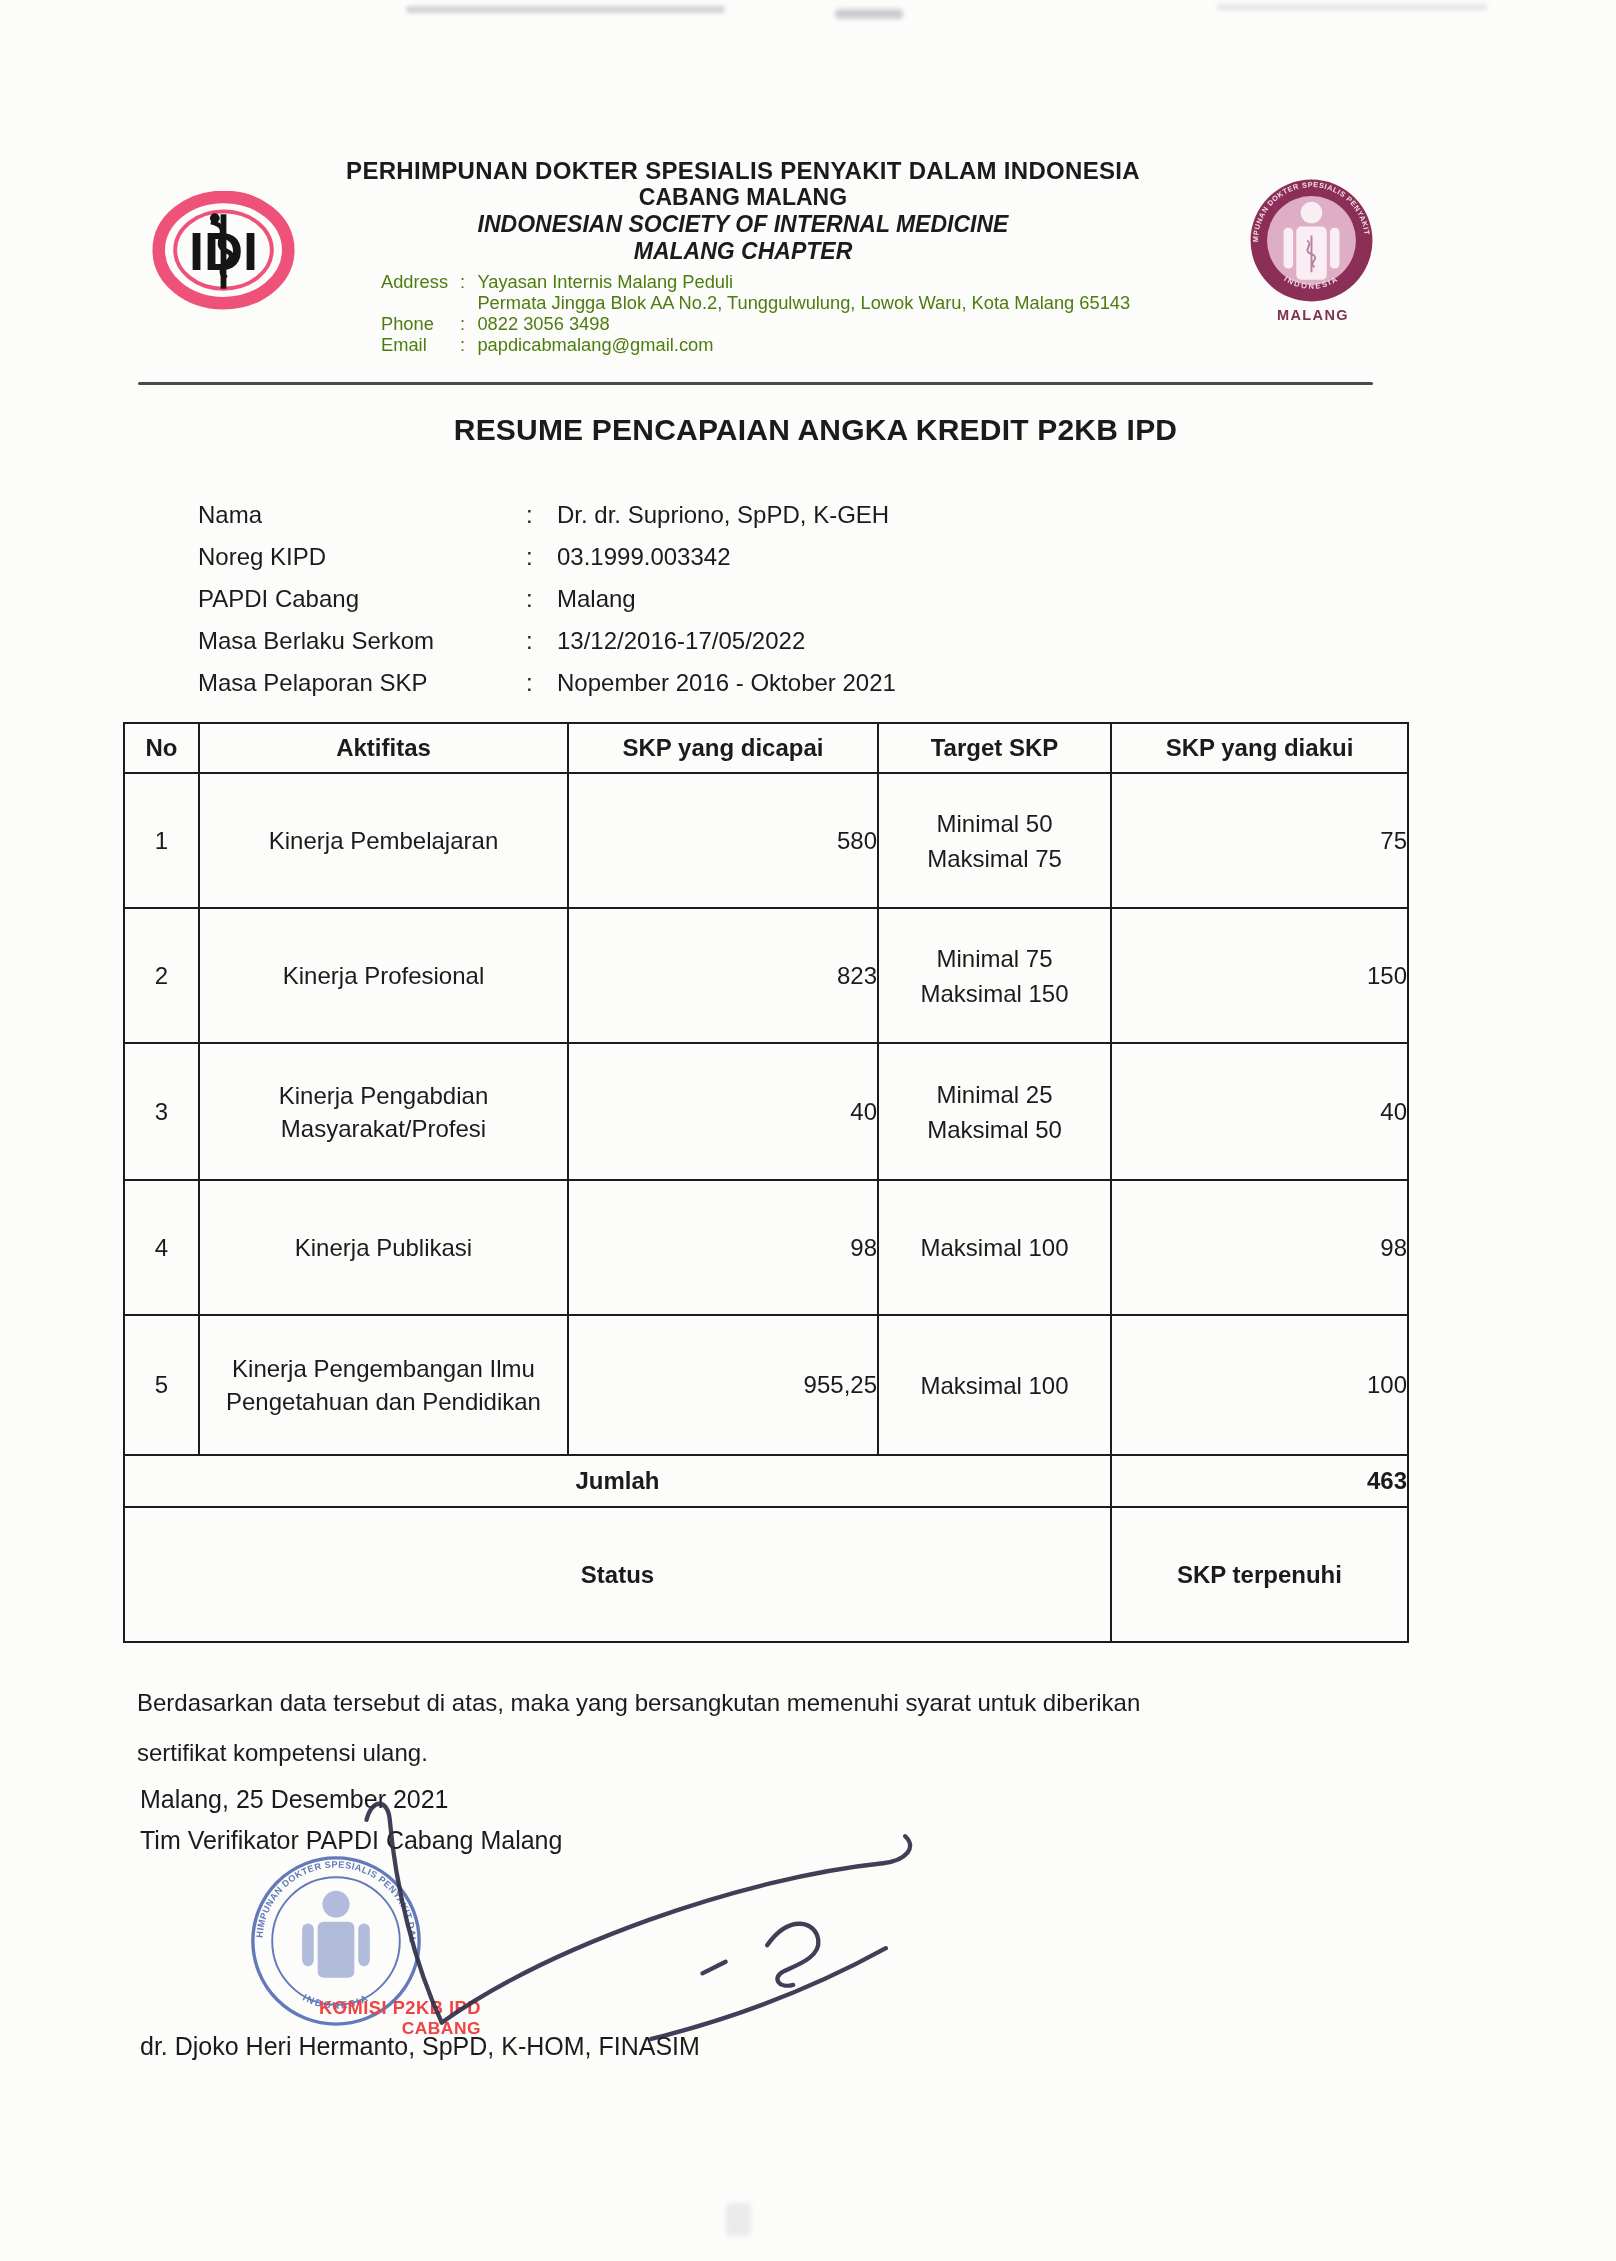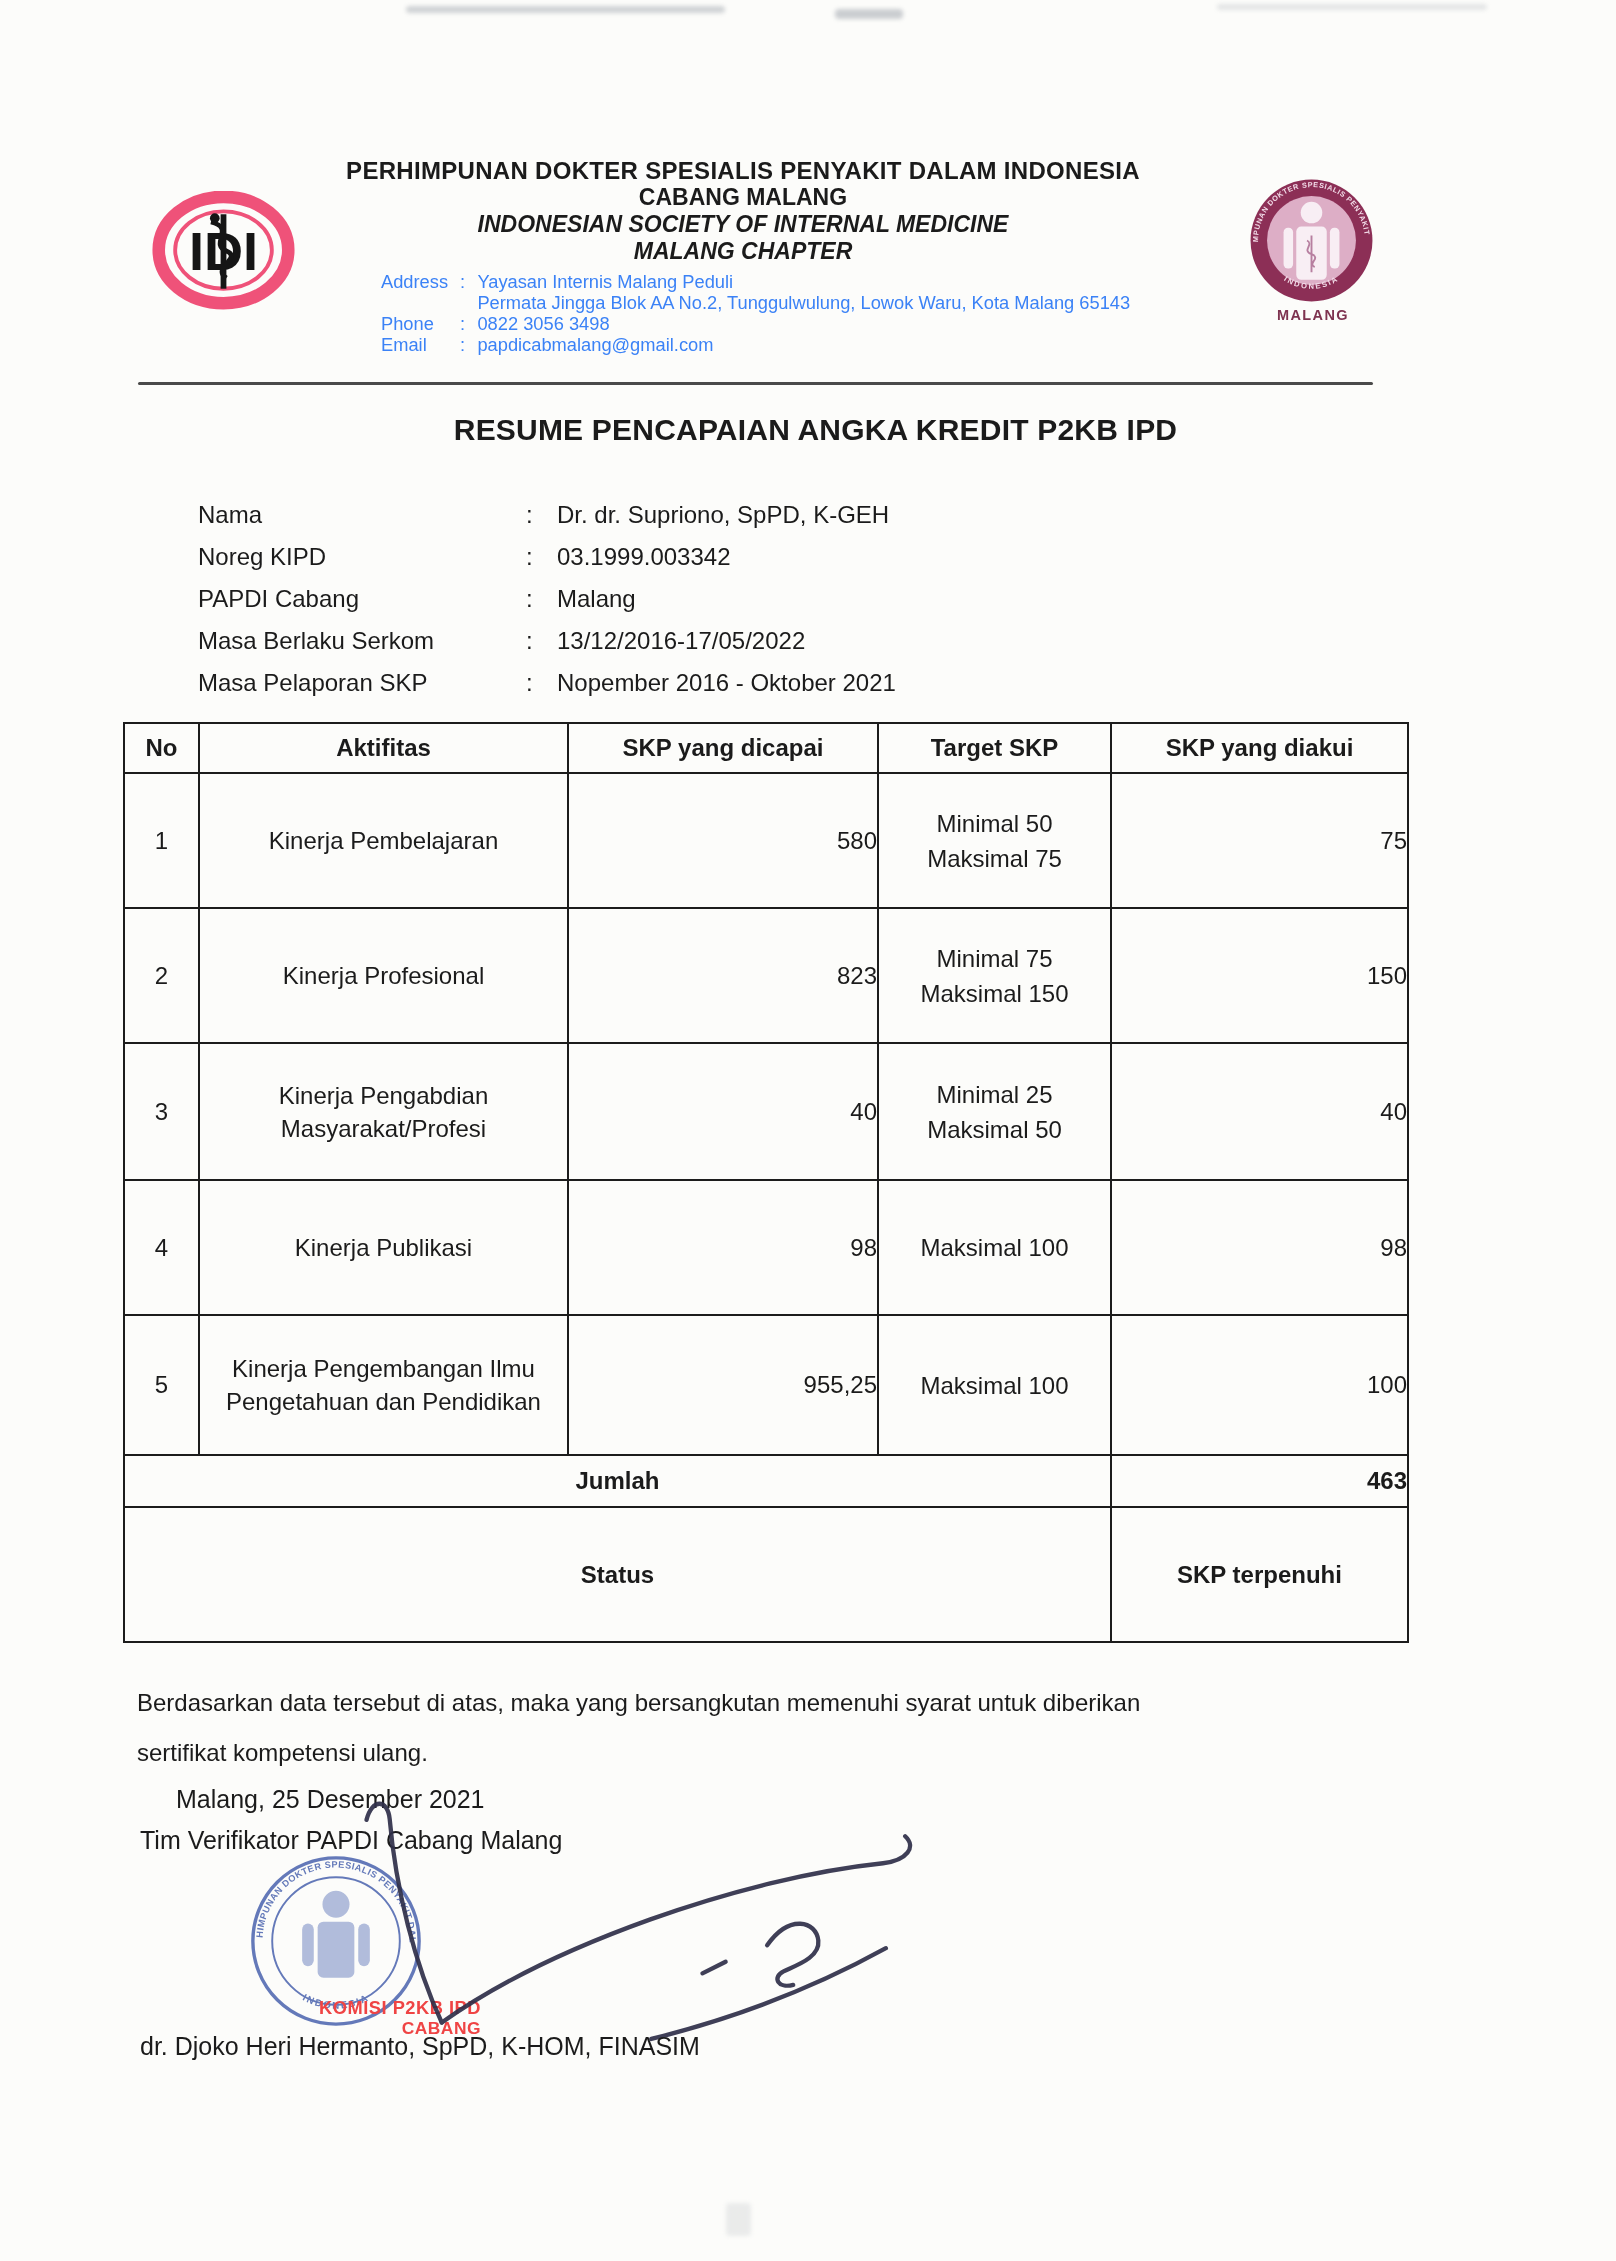--- a/index.html
+++ b/index.html
@@ -13,21 +13,21 @@
     overflow:hidden;
   }
   .abs{position:absolute;}
   
   .smudge{position:absolute;background:#9aa0a8;border-radius:3.9px;filter:blur(1.9px);}
   
   .org-block{left:241px;top:157px;width:1004px;text-align:center;line-height:27px;}
   .org1{font-size:24px;font-weight:bold;letter-spacing:0.3px;}
   .org2{font-size:23px;font-weight:bold;}
   .org3,.org4{font-size:23px;font-weight:bold;font-style:italic;}
-  .addr-block{left:381px;top:271px;font-size:18.3px;line-height:21px;color:#3b82f6;}
+  .addr-block{left:381px;top:271px;font-size:18.3px;line-height:21px;color:#4d7c0f;}
   .addr-row{display:flex;}
   .addr-label{width:79px;}
   .addr-colon{width:17.4px;}
   .rule{left:138px;top:382px;width:1235px;height:2.9px;background:#4a4a4a;border-radius:1.9px;}
   .doc-title{left:164px;top:413px;width:1303px;text-align:center;font-size:30px;font-weight:bold;letter-spacing:0.2px;}
   
   .fields{left:198px;top:494px;font-size:24px;line-height:42px;}
   .field-row{display:flex;}
   .field-label{width:328px;}
   .field-colon{width:31px;}
@@ -40,21 +40,21 @@
   td.c-akt{text-align:center;padding-left:9.7px;line-height:33px;}
   td.c-got{text-align:right;padding-right:5.8px;}
   td.c-target{text-align:center;line-height:35px;margin-left:12px;}
   td.c-ack{text-align:right;padding-right:7.7px;}
   td.c-jumlah{font-weight:bold;text-align:center;}
   td.c-jumlah-val{font-weight:bold;text-align:right;padding-right:7.7px;vertical-align:top;}
   td.c-status{font-weight:bold;text-align:center;}
   td.c-status-val{font-weight:bold;text-align:center;}
   
   .para{left:137px;top:1678px;width:1217px;font-size:24px;line-height:50px;}
-  .place-date{left:140px;top:1785px;font-size:25px;margin-left:36px;}
+  .place-date{left:140px;top:1785px;font-size:25px;}
   .team{left:140px;top:1826px;font-size:25px;}
   .stamp-line{width:290px;text-align:right;font-weight:bold;color:#ef4444;letter-spacing:0.5px;}
   .signer{left:140px;top:2032px;font-size:25px;}
   .logo-caption{left:1250px;top:307px;width:126px;text-align:center;font-size:14.5px;font-weight:bold;color:#7e3350;letter-spacing:1.4px;}
 </style>
 </head>
 <body>
 
 <div class="page">
 

